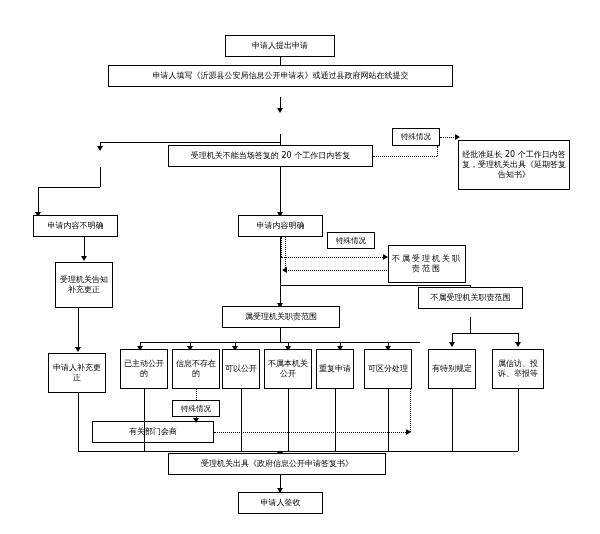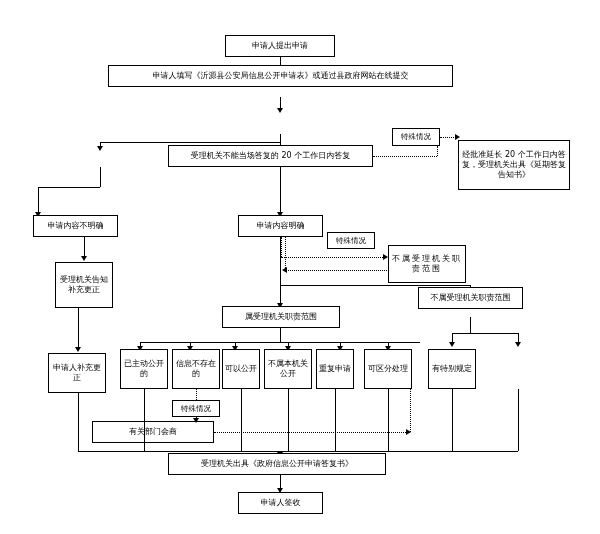--- a/index.html
+++ b/index.html
@@ -158,20 +158,21 @@
   <div class="node" style="left:364px;top:349px;width:48px;height:40px;">可区分处理</div>
 
   <div class="ln vln" style="left:470px;top:317px;height:16px;"></div>
   <div class="ln hln" style="left:452px;top:333px;width:66px;"></div>
   <div class="ln vln" style="left:452px;top:333px;height:10px;"></div>
   <div class="arrow ar-down" style="left:449px;top:342px;"></div>
   <div class="ln vln" style="left:518px;top:333px;height:10px;"></div>
   <div class="arrow ar-down" style="left:515px;top:342px;"></div>
 
   <div class="node" style="left:428px;top:349px;width:48px;height:40px;">有特别规定</div>
+  <div class="node" style="left:492px;top:349px;width:52px;height:40px;">属信访、投诉、举报等</div>
 
   <div class="node" style="left:172px;top:400px;width:48px;height:17px;font-size:7.5px;">特殊情况</div>
 
   <div class="node" style="left:92px;top:421px;width:122px;height:22px;">有关部门会商</div>
 
   <div class="dvln" style="left:196px;top:389px;height:11px;"></div>
   <div class="dvln" style="left:196px;top:417px;height:4px;"></div>
   <div class="arrow ar-down" style="left:193px;top:418px;"></div>
   <div class="dln" style="left:214px;top:432px;width:196px;"></div>
   <div class="arrow ar-right" style="left:406px;top:429px;"></div>

